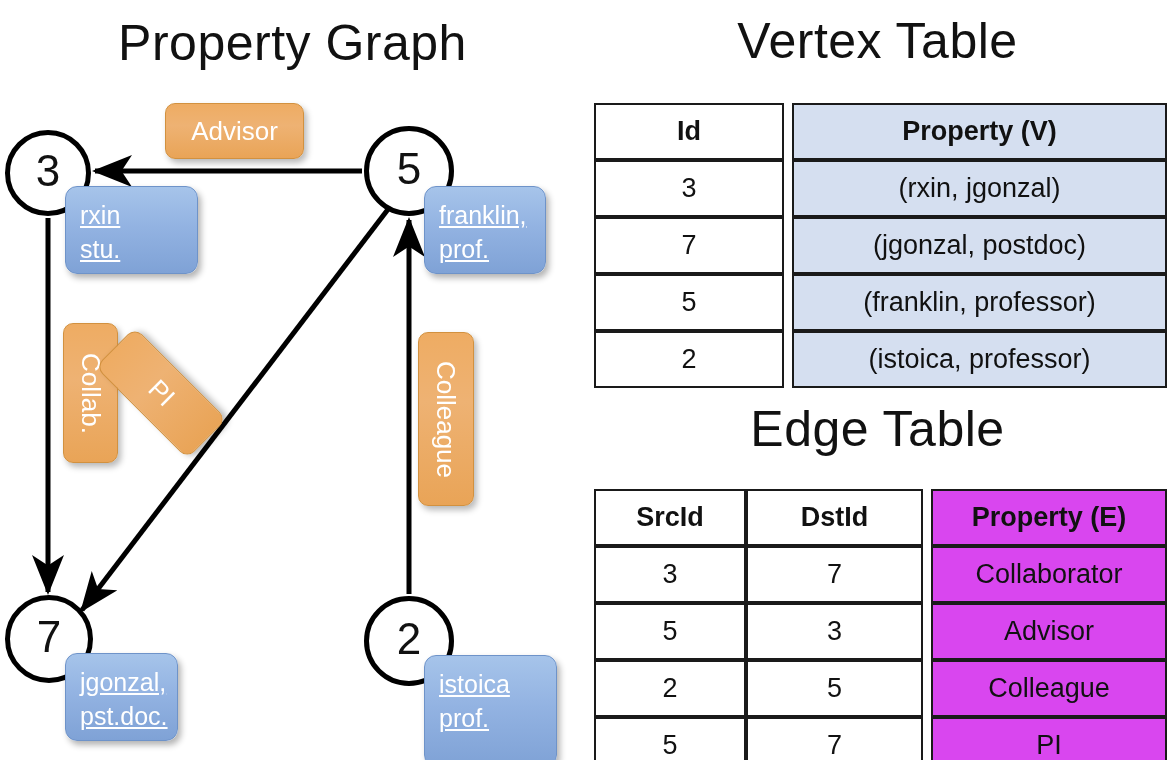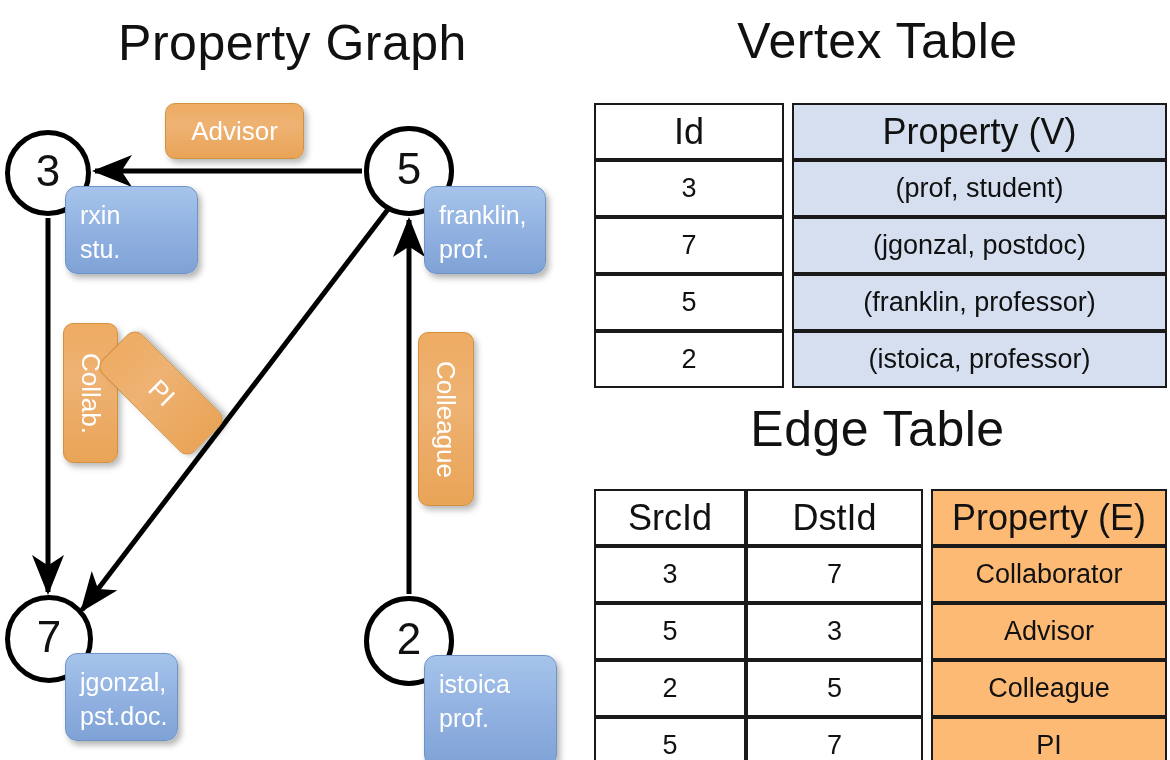--- a/index.html
+++ b/index.html
@@ -69,20 +69,21 @@
     border: 1px solid #6e93c9;
     border-radius: 12px;
     box-shadow: 3px 4px 6px rgba(0,0,0,0.30);
     color: #ffffff;
     font-family: "Liberation Sans", sans-serif;
     font-weight: 300;
     font-size: 25px;
     line-height: 1.35;
     padding: 12px 0 12px 14px;
     box-sizing: border-box;
+    text-decoration: underline;
   }
   #prop-3 { left: 65px;  top: 186px; width: 133px; height: 88px; }
   #prop-5 { left: 424px; top: 186px; width: 122px; height: 88px; }
   #prop-7 { left: 65px;  top: 653px; width: 113px; height: 88px; }
   #prop-2 { left: 424px; top: 655px; width: 133px; height: 112px; }
   .prop-line { display: block; }
 
   
   .edge-label {
     position: absolute;
@@ -124,33 +125,33 @@
   table.grid td, table.grid th {
     border: 2px solid #1a1a1a;
     text-align: center;
     font-weight: 300;
     font-size: 27px;
     color: #111;
     padding: 0;
     background: #fff;
   }
   table.grid th {
-    font-weight: 400;
-    font-size: 36px;
+    font-weight: 700;
+    font-size: 27px;
   }
   .spacer-col { border: none !important; background: transparent !important; width: 8px; }
 
   #vertex-table { left: 594px; top: 103px; width: 573px; }
   #vertex-table td.id-cell, #vertex-table th.id-head { width: 186px; height: 53px; }
   #vertex-table td.prop-cell, #vertex-table th.prop-head { background: #d5dff0; height: 53px; }
 
   #edge-table { left: 594px; top: 489px; width: 573px; }
   #edge-table th.src-head, #edge-table td.src-cell { width: 148px; height: 53px; }
   #edge-table th.dst-head, #edge-table td.dst-cell { width: 173px; height: 53px; }
-  #edge-table th.eprop-head, #edge-table td.eprop-cell { background: #fdba74; height: 53px; }
+  #edge-table th.eprop-head, #edge-table td.eprop-cell { background: #d946ef; height: 53px; }
 </style>
 </head>
 <body>
 
 <div class="panel" id="graph-area">
 
   <div class="title" id="title-property-graph">Property Graph</div>
 
   <svg id="graph-edges" viewBox="0 0 585 760" xmlns="http://www.w3.org/2000/svg">
     <defs>
@@ -224,21 +225,21 @@
     <tr>
       <th class="id-head">Id</th>
       <th class="spacer-col"></th>
       <th class="prop-head">Property (V)</th>
     </tr>
   </thead>
   <tbody>
     <tr>
       <td class="id-cell">3</td>
       <td class="spacer-col"></td>
-      <td class="prop-cell">(prof, student)</td>
+      <td class="prop-cell">(rxin, jgonzal)</td>
     </tr>
     <tr>
       <td class="id-cell">7</td>
       <td class="spacer-col"></td>
       <td class="prop-cell">(jgonzal, postdoc)</td>
     </tr>
     <tr>
       <td class="id-cell">5</td>
       <td class="spacer-col"></td>
       <td class="prop-cell">(franklin, professor)</td>

